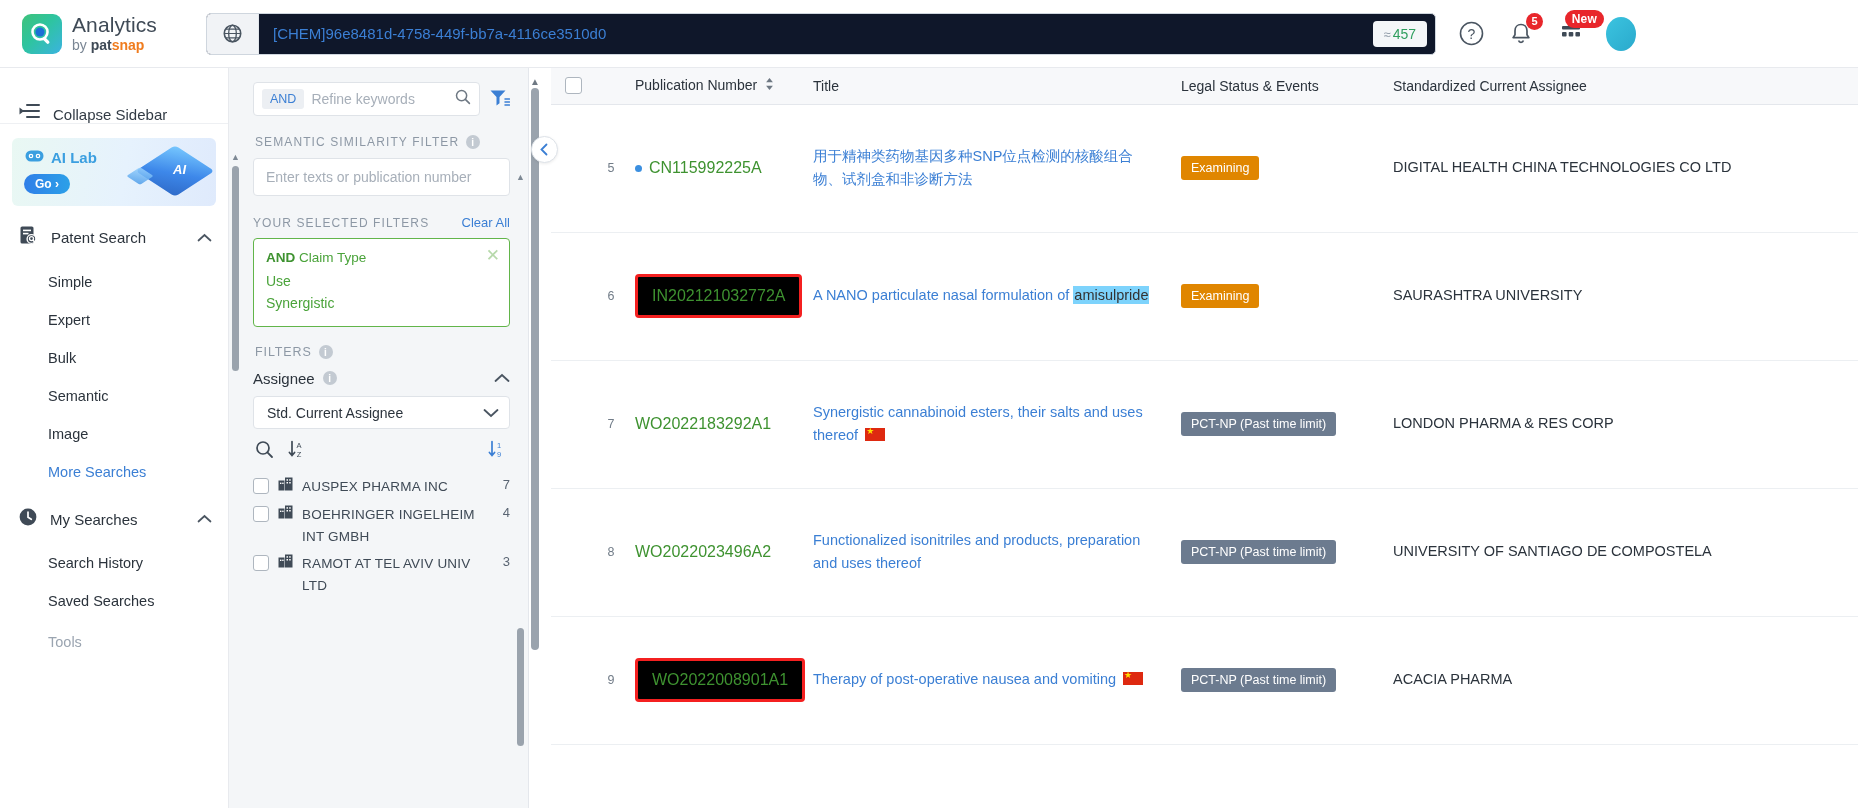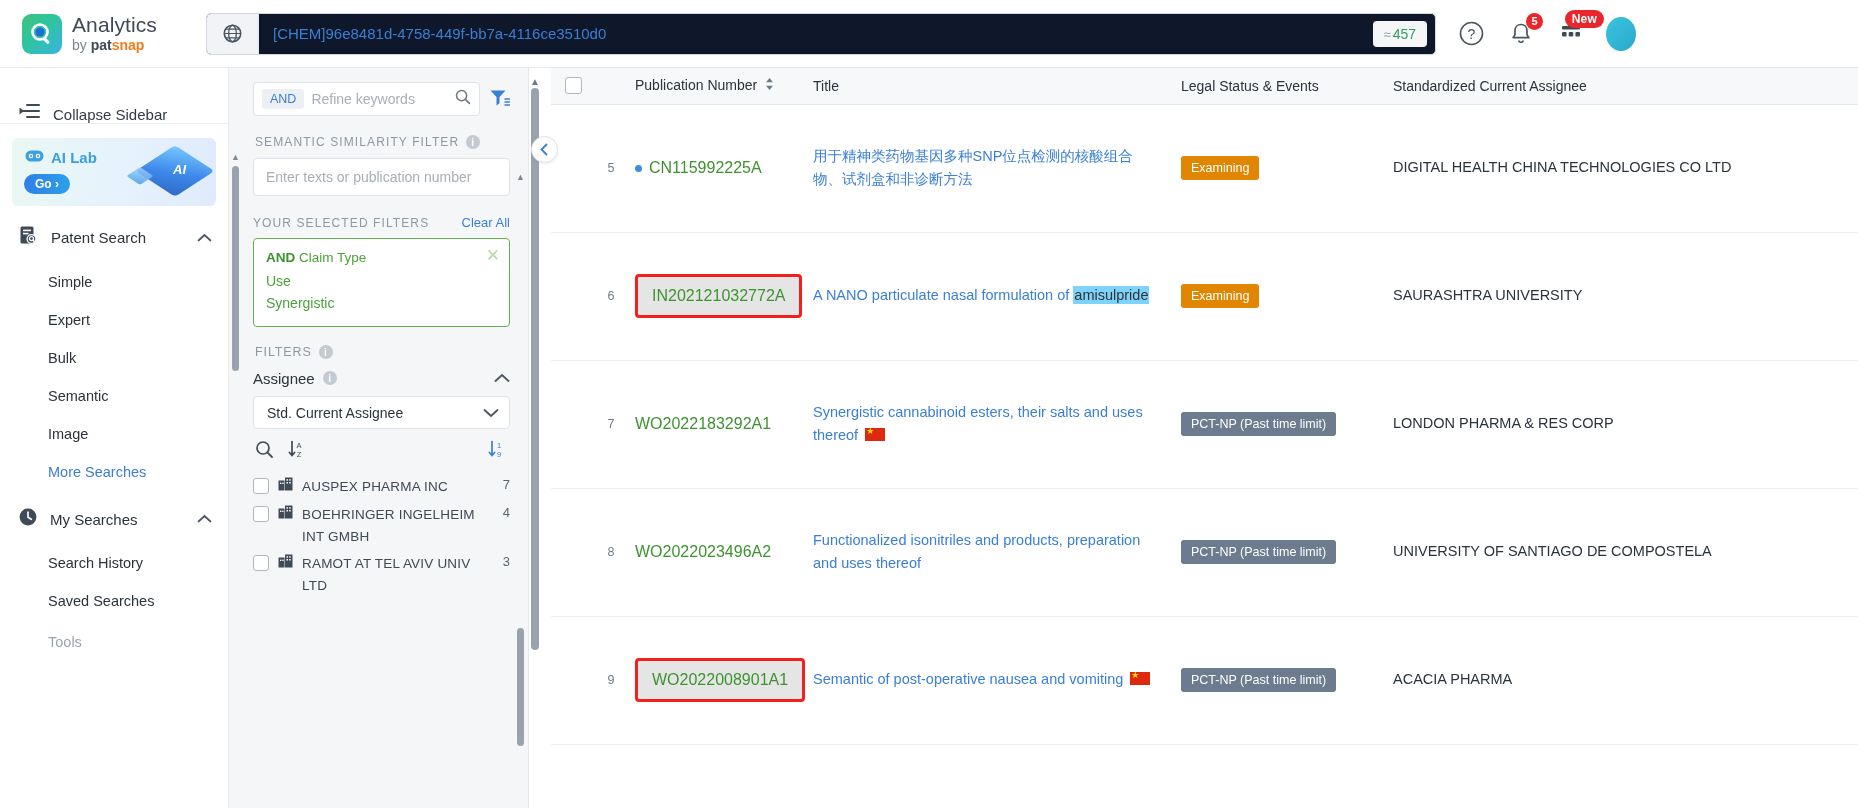--- a/index.html
+++ b/index.html
@@ -216,21 +216,21 @@
   .hdr-chk {
     width: 17px; height: 17px; border: 1.5px solid #aeb6bf; border-radius: 3px; background: #fff; margin-left: 4px;
   }
   .hdr-sort { display: inline-flex; align-items: flex-start; gap: 7px; }
   .row-idx { font-size: 12.5px; color: #717c88; text-align: center; }
   .pub-cell { position: relative; }
   .pub-num { font-size: 16px; color: #3e9230; white-space: nowrap; }
   .pub-dot { display:inline-block; width:7px; height:7px; border-radius:50%; background:#3b8fe0; margin-right:7px; vertical-align:middle;}
   .pub-highlight {
     display: inline-block; border: 3px solid #f42020; border-radius: 4px;
-    padding: 10px 14px; background: #e5e5e5;
+    padding: 10px 14px; background: #000000;
   }
   .title-cell { font-size: 14.5px; color: #3b7fd4; line-height: 1.62; }
   .hl-term { background: #7dd3fc; color: #333; padding: 1px 1px; }
   .cn-flag {
     display: inline-block; width: 20px; height: 13px; background: #de2910; position: relative;
     vertical-align: -1px; margin-left: 3px;
   }
   .cn-flag:after {
     content:"★"; position: absolute; left: 1px; top: -3px; color: #ffde00; font-size: 9px; line-height: 13px;
   }
@@ -655,21 +655,21 @@
 
           <tr>
             <td></td>
             <td class="row-idx">9</td>
             <td class="pub-cell">
               <span class="pub-highlight">
                 <span class="pub-num">WO2022008901A1</span>
               </span>
             </td>
             <td>
-              <span class="title-cell"><span>Semantic of post-operative nausea and vomiting </span><span class="cn-flag"></span></span>
+              <span class="title-cell"><span>Therapy of post-operative nausea and vomiting </span><span class="cn-flag"></span></span>
             </td>
             <td>
               <span class="badge pct">PCT-NP (Past time limit)</span>
             </td>
             <td>
               <span class="assignee-cell">ACACIA PHARMA</span>
             </td>
           </tr>
         </tbody>
       </table>

